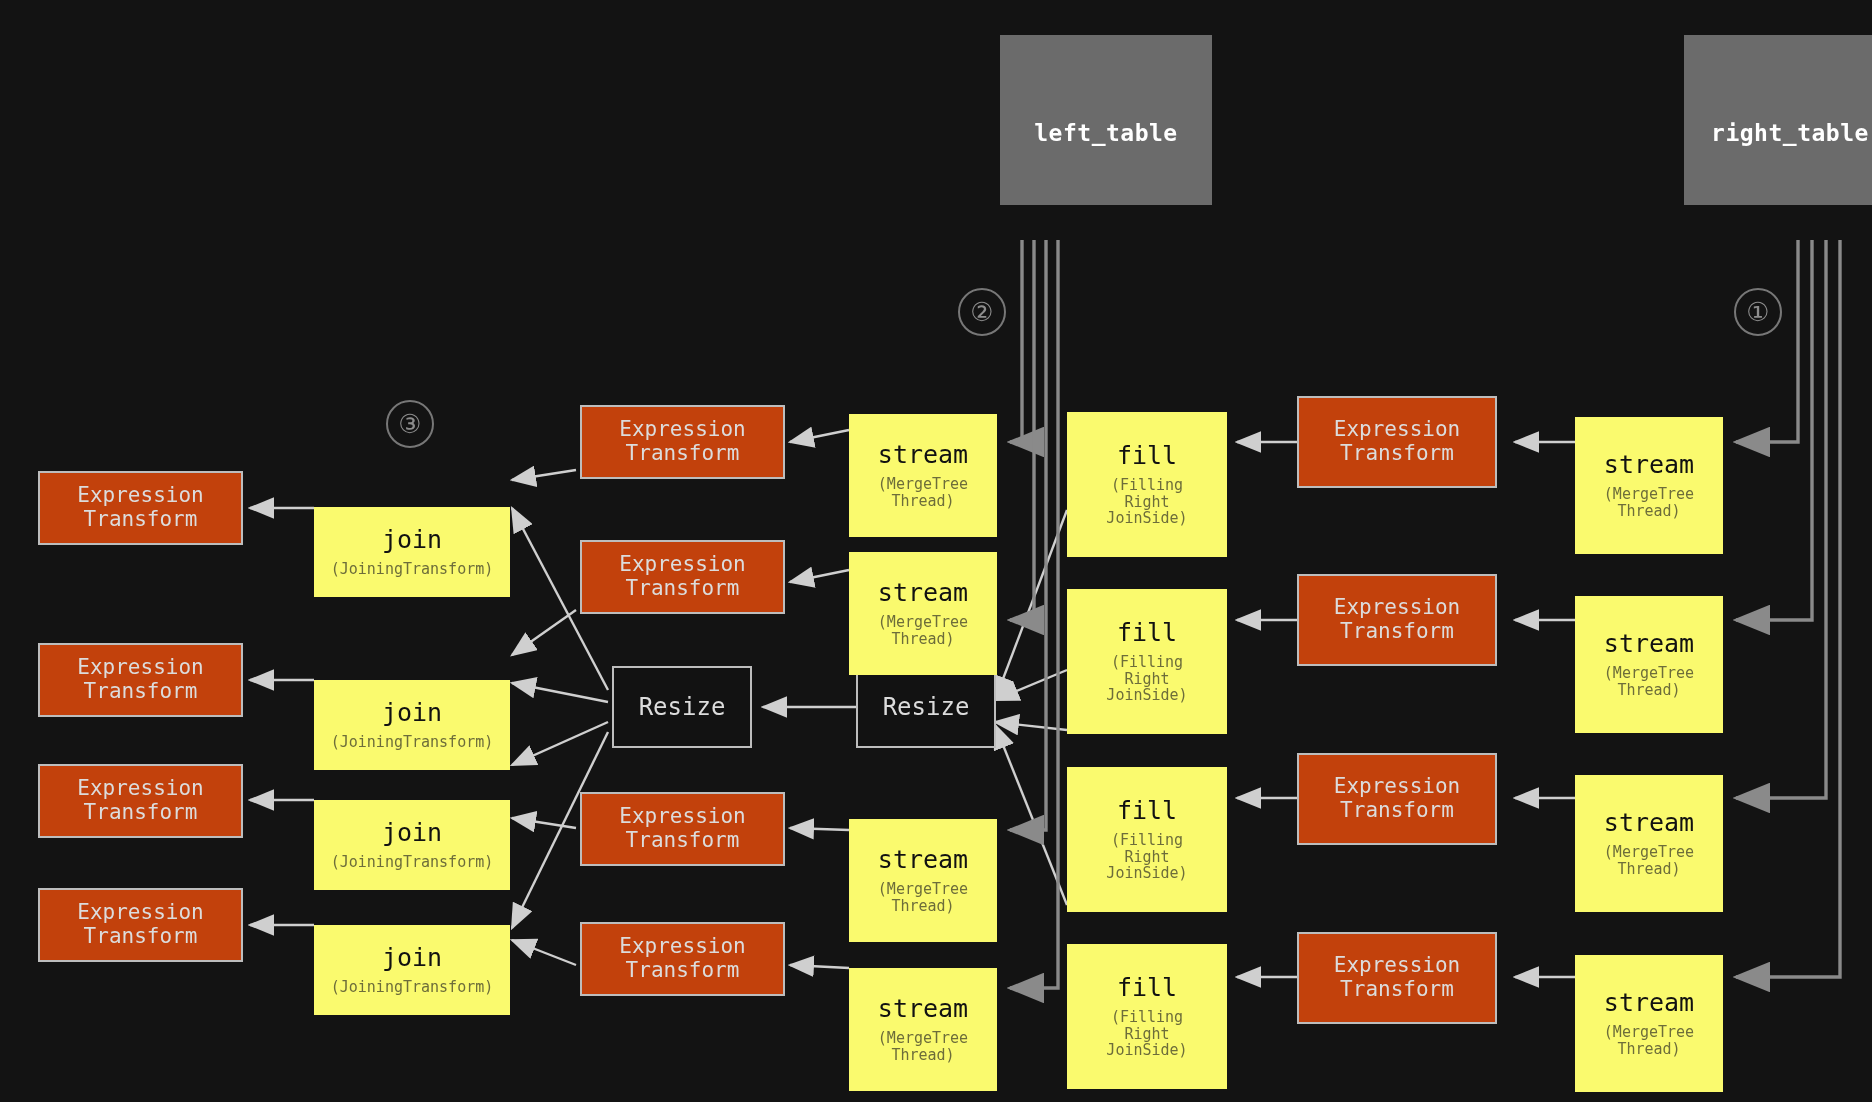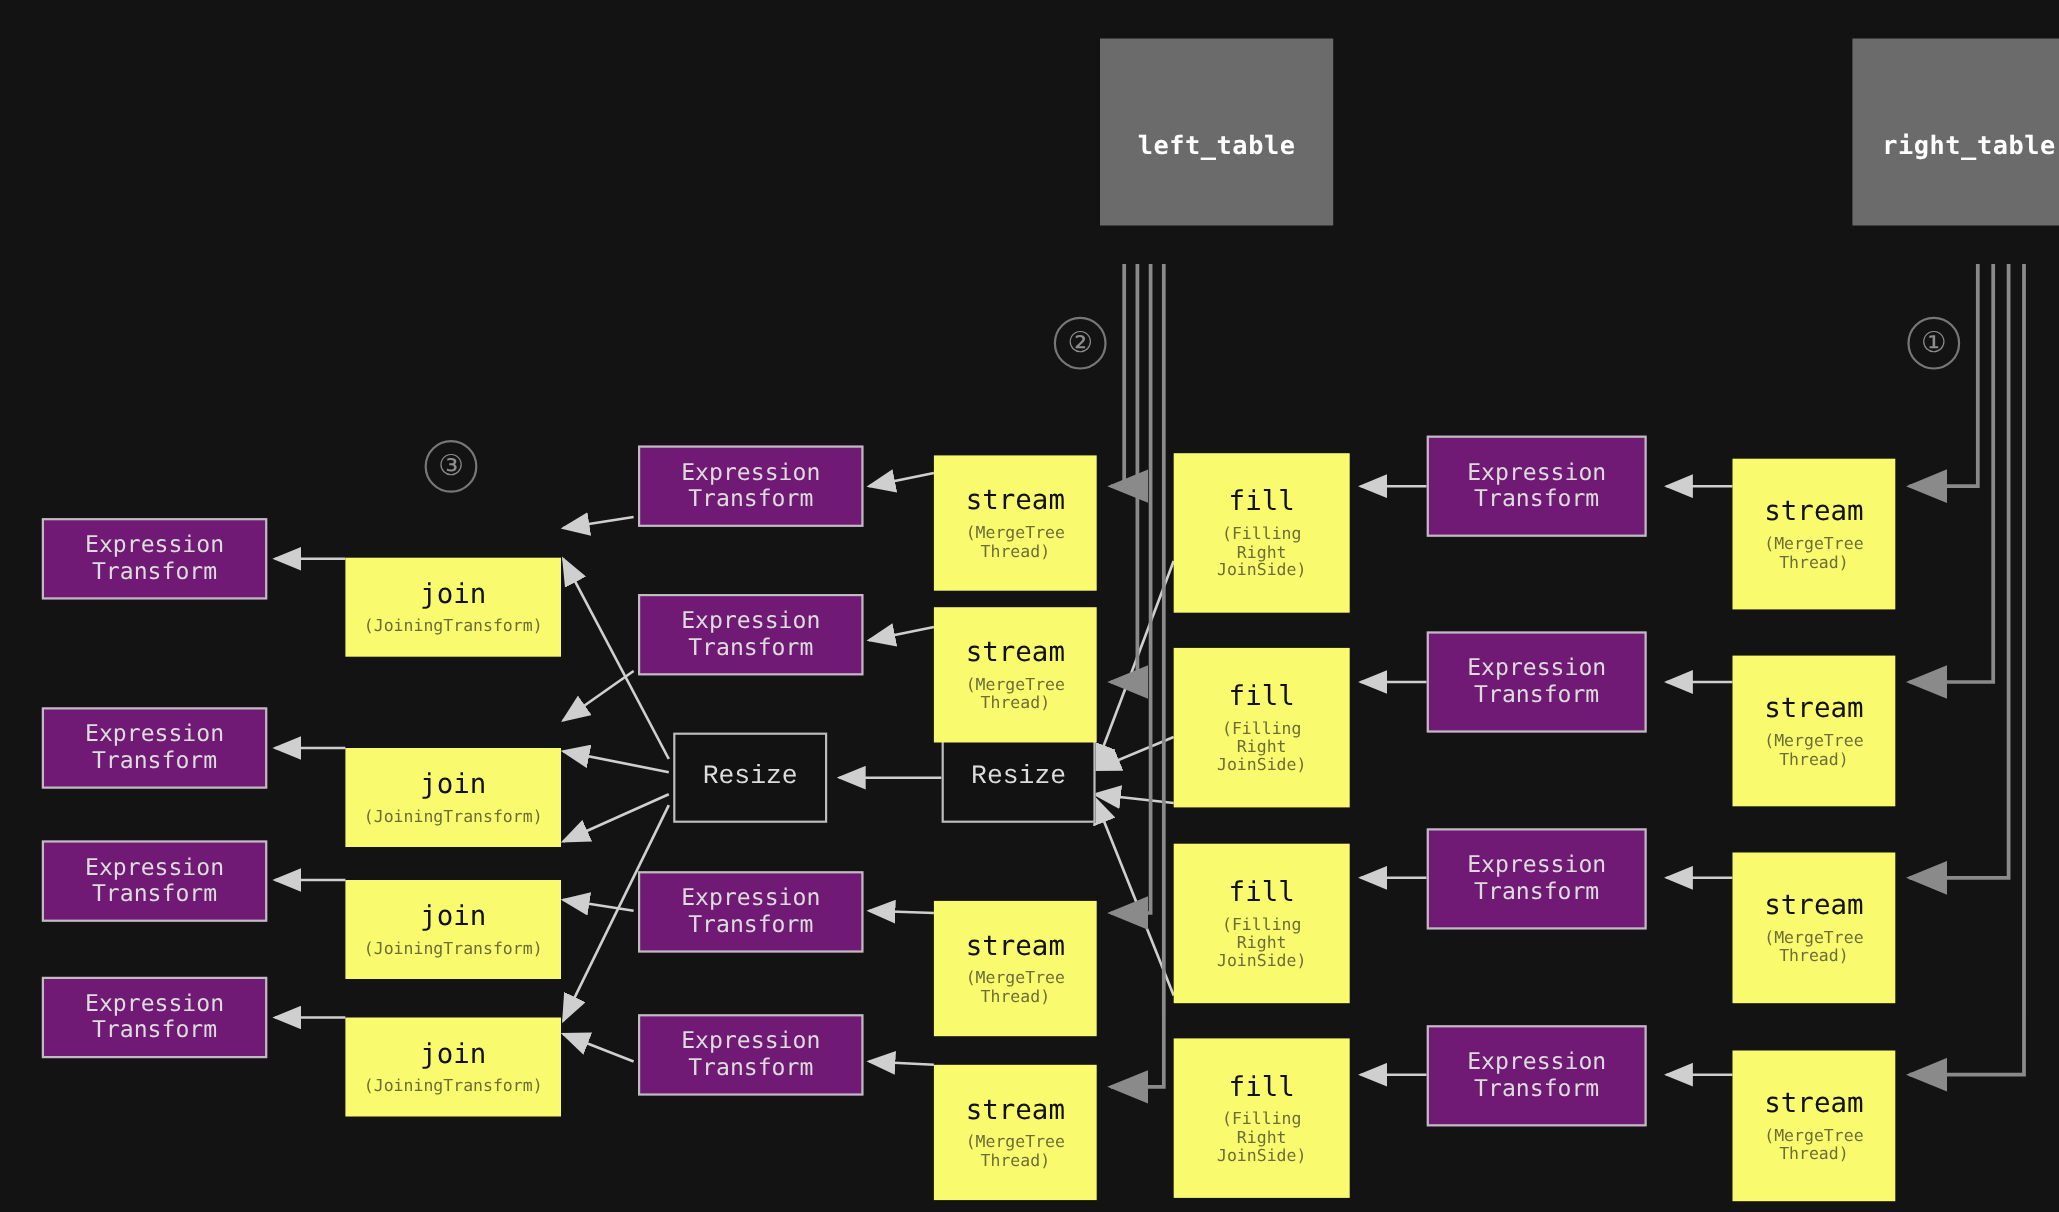--- a/index.html
+++ b/index.html
@@ -14,23 +14,23 @@
   
   .tbl{background:#6b6b6b;color:#ffffff;font-weight:bold;font-size:23px;
        letter-spacing:.5px;justify-content:flex-start;padding-top:86px;}
 
   
   .yel{background:#fafa6e;color:#0a0a0a;margin-top:44px;}
   .yel .t{font-size:25px;font-weight:400;color:#111;}
   .yel .s{font-size:15px;color:#6d6d3a;margin-top:7px;}
 
   
-  .box{background:#701a75;border:2px solid #bdbdbd;color:#dcdcdc;font-size:21px;}
-
-  .resize{background:#121212;border:2px solid #bdbdbd;color:#dcdcdc;font-size:24px;font-family:Liberation Mono, monospace;}
+  .box{background:#c2410c;border:2px solid #bdbdbd;color:#dcdcdc;font-size:21px;}
+
+  .resize{background:#121212;border:2px solid #bdbdbd;color:#dcdcdc;font-size:24px;}
 
   .circ{position:absolute;width:44px;height:44px;border:2px solid #777;border-radius:50%;
         color:#8d8d8d;font-size:26px;display:flex;align-items:center;justify-content:center;
         font-family:"DejaVu Sans","Liberation Sans",sans-serif;}
 </style>
 </head>
 <body>
 
 <div id="stage">
 

